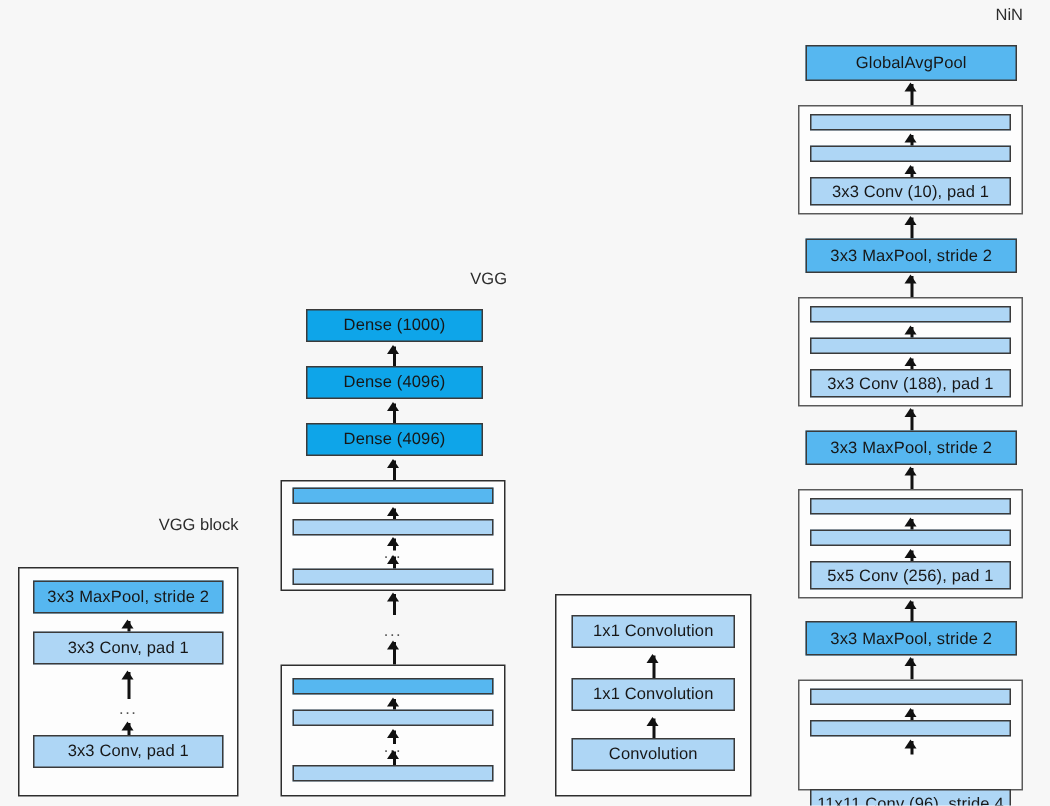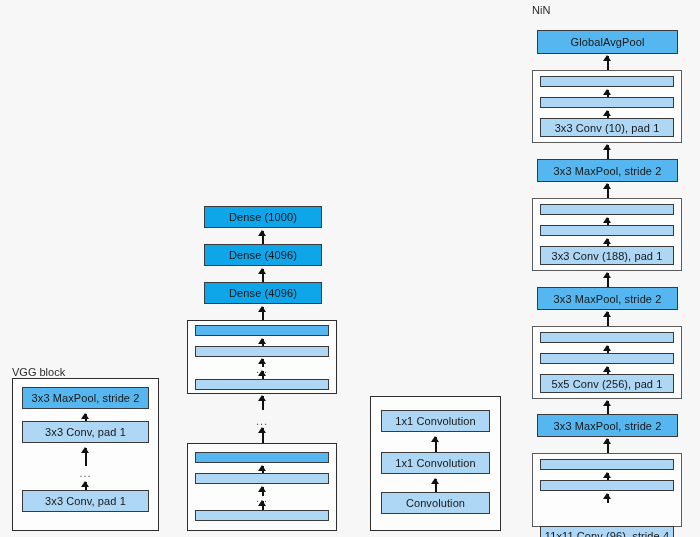--- a/index.html
+++ b/index.html
@@ -11,21 +11,21 @@
     overflow:hidden;
     color:#1a1a1a;
   }
   .canvas{position:absolute;left:0;top:0;width:700px;height:537px;}
 
   
   .title{
     position:absolute;
     font-size:11px;
     color:#2b2b2b;
-    text-align:left;
+    text-align:right;
     white-space:nowrap;
     line-height:14px;
   }
   .node{
     position:absolute;
     box-sizing:border-box;
     border:1.4px solid #3a3a3a;
     display:flex;align-items:center;justify-content:center;
     font-size:11px;
     line-height:12px;
@@ -64,41 +64,42 @@
     letter-spacing:1px;
     line-height:10px;
     text-align:center;
   }
 </style>
 </head>
 <body>
 
 <div class="canvas">
 
-  <div class="title" style="left:12px;top:343px;width:147px;margin-top:22px;">VGG block</div>
+  <div class="title" style="left:12px;top:343px;width:147px;">VGG block</div>
 
   <div class="group thick" style="left:12px;top:378px;width:147px;height:153px;"></div>
 
   <div class="node dark" style="left:22px;top:387px;width:127px;height:22px;">3x3 MaxPool, stride 2</div>
   <div class="arrow" style="left:81px;top:414px;height:16px;">
       <div class="shaft"></div>
       <div class="head"></div>
     </div>
   <div class="node light" style="left:22px;top:421px;width:127px;height:22px;">3x3 Conv, pad 1</div>
   <div class="arrow" style="left:81px;top:448px;height:18px;">
       <div class="shaft"></div>
       <div class="head"></div>
     </div>
   <div class="ellipsis" style="left:22px;top:468px;width:127px;">...</div>
   <div class="arrow" style="left:81px;top:482px;height:18px;">
       <div class="shaft"></div>
       <div class="head"></div>
     </div>
   <div class="node light" style="left:22px;top:490px;width:127px;height:22px;">3x3 Conv, pad 1</div>
 
+  <div class="title" style="left:188px;top:179px;width:150px;">VGG</div>
 
   <div class="node white" style="left:204px;top:206px;width:118px;height:22px;">Dense (1000)</div>
   <div class="arrow" style="left:258px;top:231px;height:14px;">
       <div class="shaft"></div>
       <div class="head"></div>
     </div>
   <div class="node white" style="left:204px;top:244px;width:118px;height:22px;">Dense (4096)</div>
   <div class="arrow" style="left:258px;top:269px;height:14px;">
       <div class="shaft"></div>
       <div class="head"></div>

